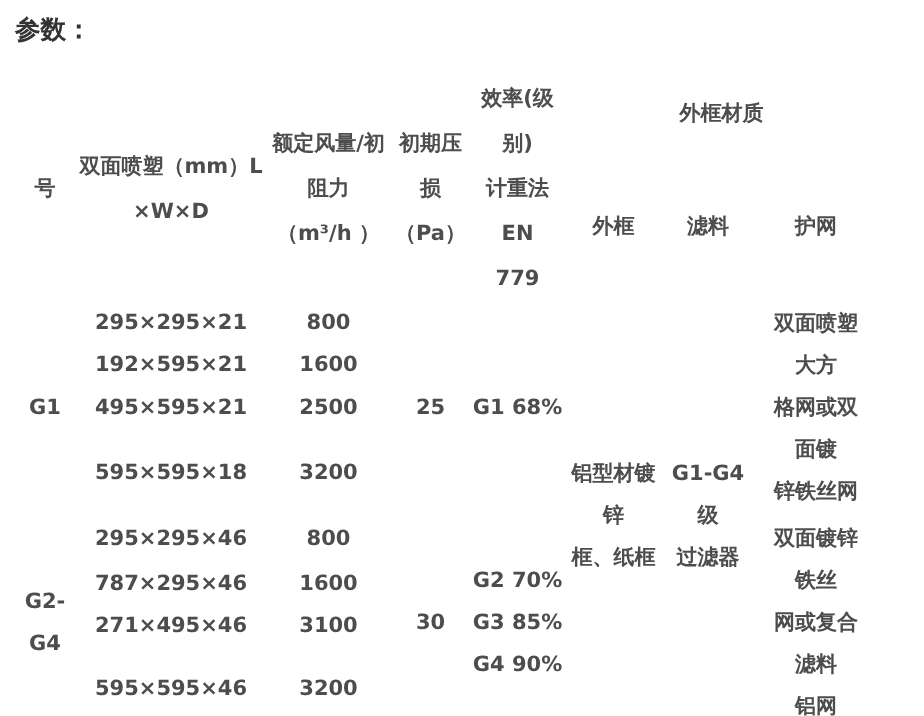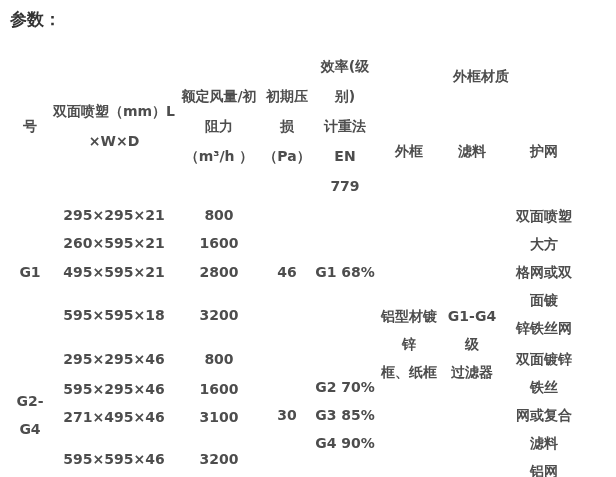--- a/index.html
+++ b/index.html
@@ -93,40 +93,40 @@
       <th>外框</th>
       <th>滤料</th>
       <th>护网</th>
     </tr>
   </thead>
   <tbody>
     <tr>
       <td rowspan="4">G1</td>
       <td>295×295×21</td>
       <td>800</td>
-      <td rowspan="4">46</td>
+      <td rowspan="4">25</td>
       <td rowspan="4">G1 68%</td>
       <td rowspan="8">铝型材镀
 锌
 框、纸框</td>
       <td rowspan="8">G1-G4 级
 过滤器</td>
       <td rowspan="4">双面喷塑
 大方
 格网或双
 面镀
 锌铁丝网</td>
     </tr>
     <tr>
-      <td>260×595×21</td>
+      <td>192×595×21</td>
       <td>1600</td>
     </tr>
     <tr>
       <td>495×595×21</td>
-      <td>2800</td>
+      <td>2500</td>
     </tr>
     <tr>
       <td>595×595×18</td>
       <td>3200</td>
     </tr>
     <tr>
       <td rowspan="4">G2-
 G4</td>
       <td>295×295×46</td>
       <td>800</td>
@@ -134,21 +134,21 @@
       <td rowspan="4">G2 70%
 G3 85%
 G4 90%</td>
       <td rowspan="4">双面镀锌
 铁丝
 网或复合
 滤料
 铝网</td>
     </tr>
     <tr>
-      <td>595×295×46</td>
+      <td>787×295×46</td>
       <td>1600</td>
     </tr>
     <tr>
       <td>271×495×46</td>
       <td>3100</td>
     </tr>
     <tr>
       <td>595×595×46</td>
       <td>3200</td>
     </tr>

